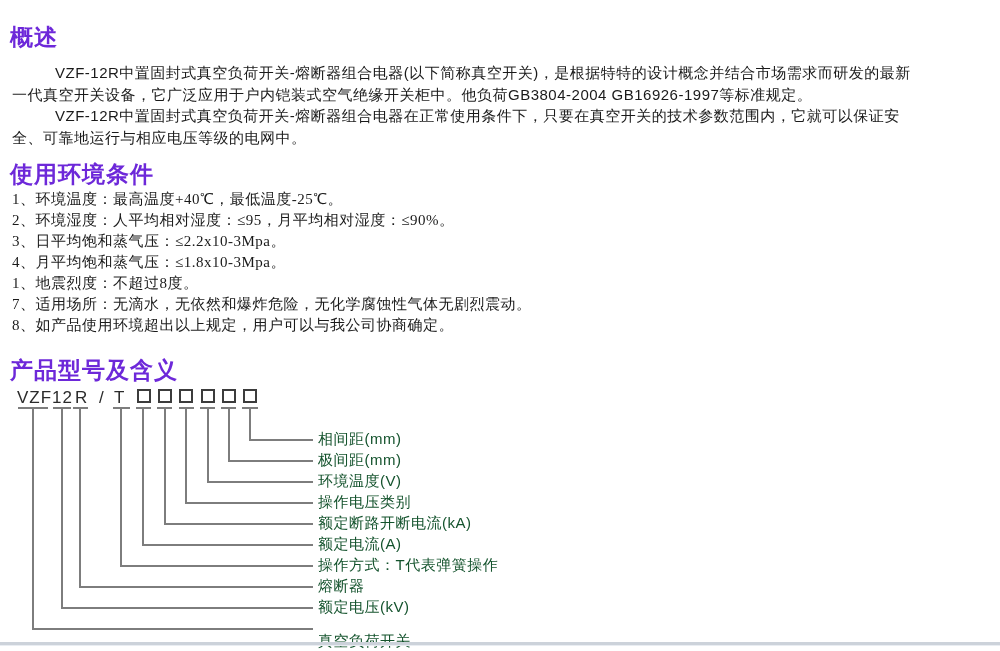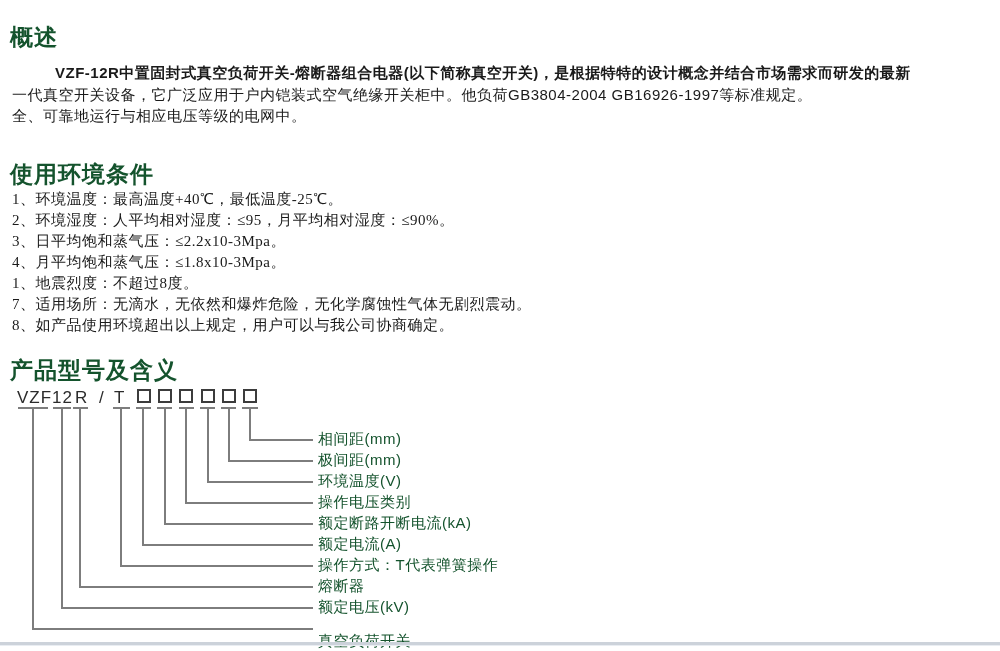--- a/index.html
+++ b/index.html
@@ -3,26 +3,26 @@
 <meta charset="utf-8">
 <style>
   html,body{margin:0;padding:0;background:#ffffff;}
   body{
     width:1000px;height:651px;position:relative;overflow:hidden;
     font-family:"Liberation Sans","DejaVu Sans",sans-serif;
     color:#1a1a1a;
   }
   .heading{
     position:absolute;left:10px;
-    font-size:23px;font-weight:bold;color:#14532d;
+    font-size:23px;font-weight:bold;color:#6d28d9;
     letter-spacing:1px;white-space:nowrap;
   }
   .textblock{position:absolute;left:12px;right:10px;}
   .tline{font-size:15px;line-height:21.5px;white-space:nowrap;letter-spacing:0.5px;}
-  .tline.indent{text-indent:43px;font-weight:bold;}
+  .tline.indent{text-indent:43px;}
   .envlist .tline{line-height:21px;font-family:Liberation Serif, serif;}
   
   #diagram{position:absolute;left:0;top:385px;width:1000px;height:266px;text-decoration:underline;}
   .code-part{
     position:absolute;top:3px;font-size:17px;color:#2b2b2b;
     letter-spacing:1px;white-space:nowrap;
   }
   .pbox{
     position:absolute;top:4px;width:14px;height:14px;box-sizing:border-box;
     border:2px solid #3c3c3c;background:#fff;
@@ -37,20 +37,21 @@
     background:#ccd2da;border-bottom:1px solid #e9edf2;
   }
 </style>
 </head>
 <body>
 
 <div class="heading" style="top:22px">概述</div>
 <div class="textblock" style="top:62px">
   <div class="tline indent">VZF-12R中置固封式真空负荷开关-熔断器组合电器(以下简称真空开关)，是根据特特的设计概念并结合市场需求而研发的最新</div>
   <div class="tline">一代真空开关设备，它广泛应用于户内铠装式空气绝缘开关柜中。他负荷GB3804-2004 GB16926-1997等标准规定。</div>
+  <div class="tline indent">VZF-12R中置固封式真空负荷开关-熔断器组合电器在正常使用条件下，只要在真空开关的技术参数范围内，它就可以保证安</div>
   <div class="tline">全、可靠地运行与相应电压等级的电网中。</div>
 </div>
 
 <div class="heading" style="top:159px">使用环境条件</div>
 <div class="textblock envlist" style="top:189px">
   <div class="tline">1、环境温度：最高温度+40℃，最低温度-25℃。</div>
   <div class="tline">2、环境湿度：人平均相对湿度：≤95，月平均相对湿度：≤90%。</div>
   <div class="tline">3、日平均饱和蒸气压：≤2.2x10-3Mpa。</div>
   <div class="tline">4、月平均饱和蒸气压：≤1.8x10-3Mpa。</div>
   <div class="tline">1、地震烈度：不超过8度。</div>

